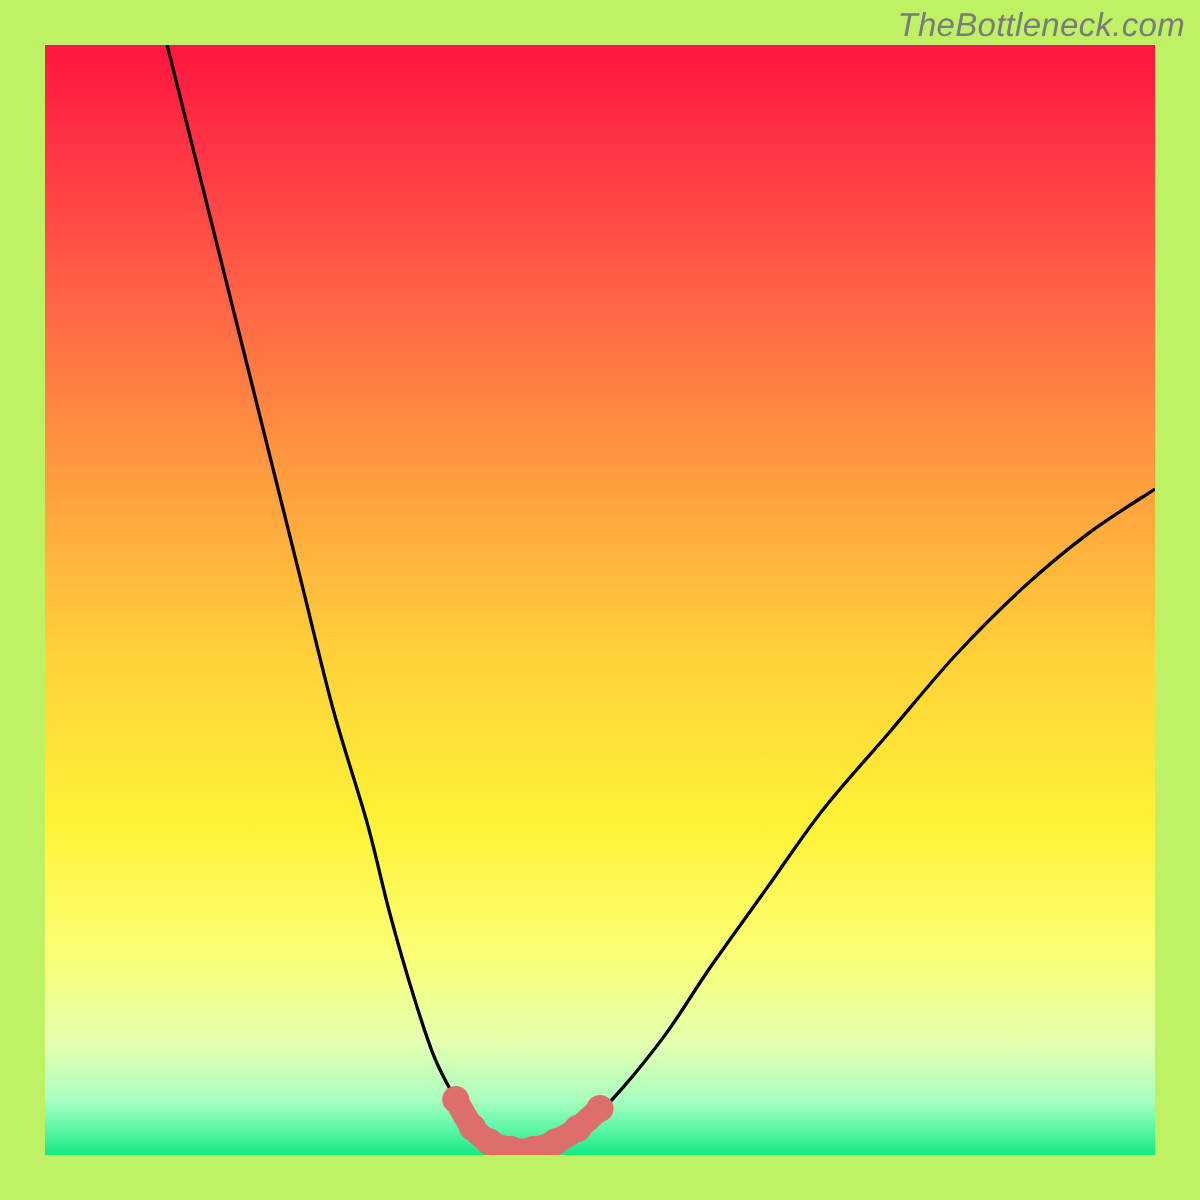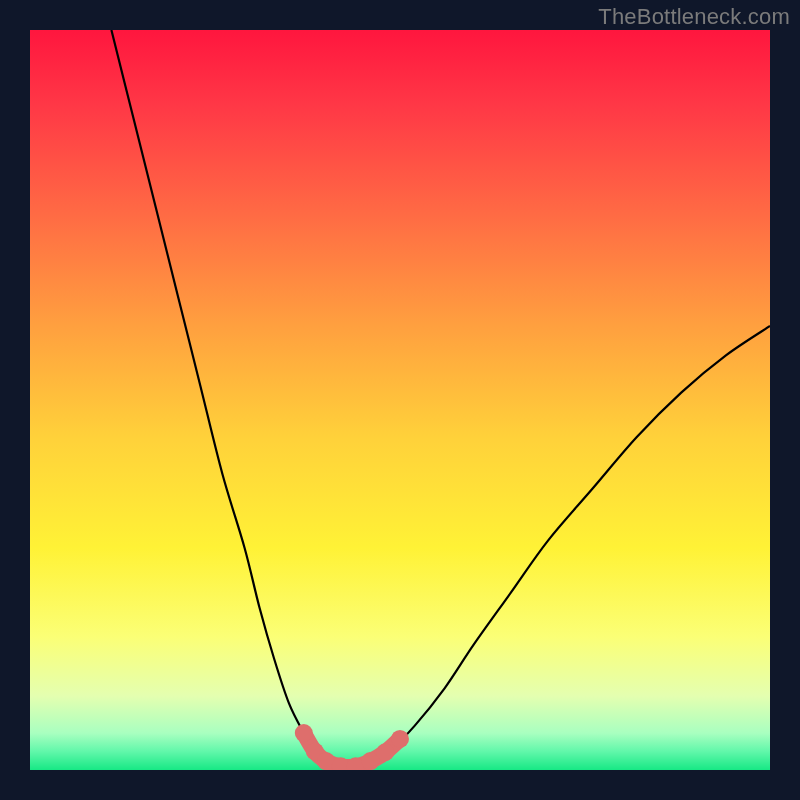--- a/index.html
+++ b/index.html
@@ -7,21 +7,22 @@
     padding: 0;
     width: 800px;
     height: 800px;
     background: #000;
     overflow: hidden;
     font-family: Arial, Helvetica, sans-serif;
   }
   .frame {
     position: absolute;
     inset: 0;
-    background: #0f172a;
+    background: #bef264;
+    font-style: italic;
   }
   .plot {
     position: absolute;
     left: 30px;
     top: 30px;
     width: 740px;
     height: 740px;
   }
   .watermark {
     position: absolute;

